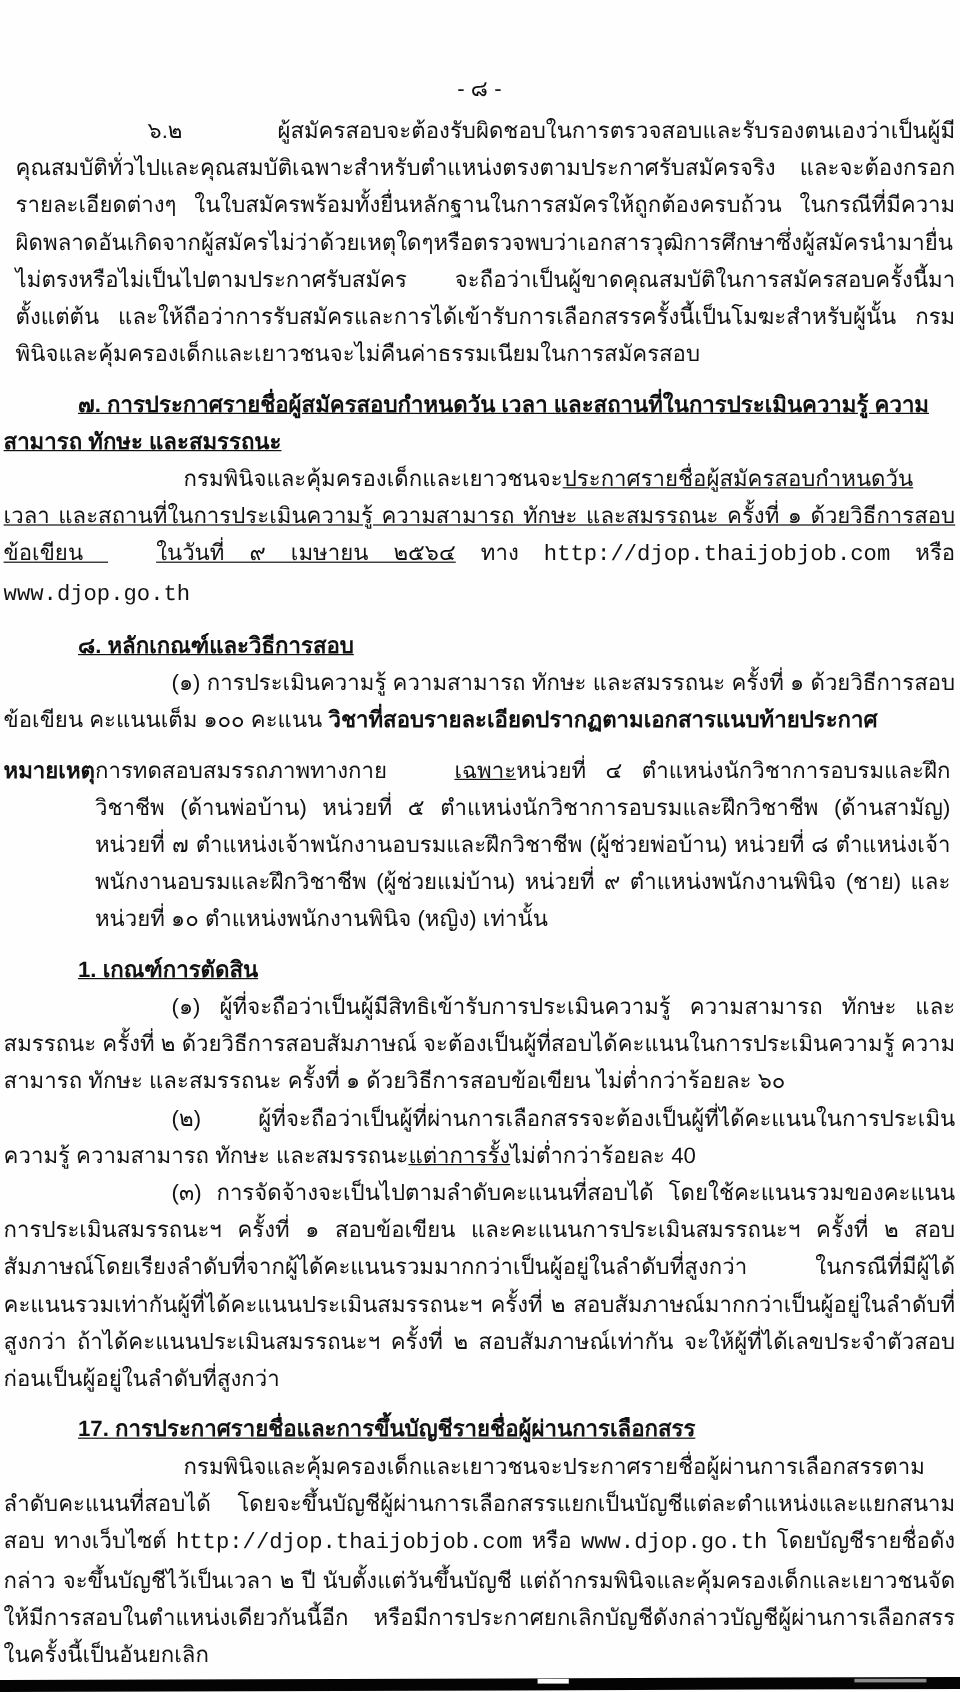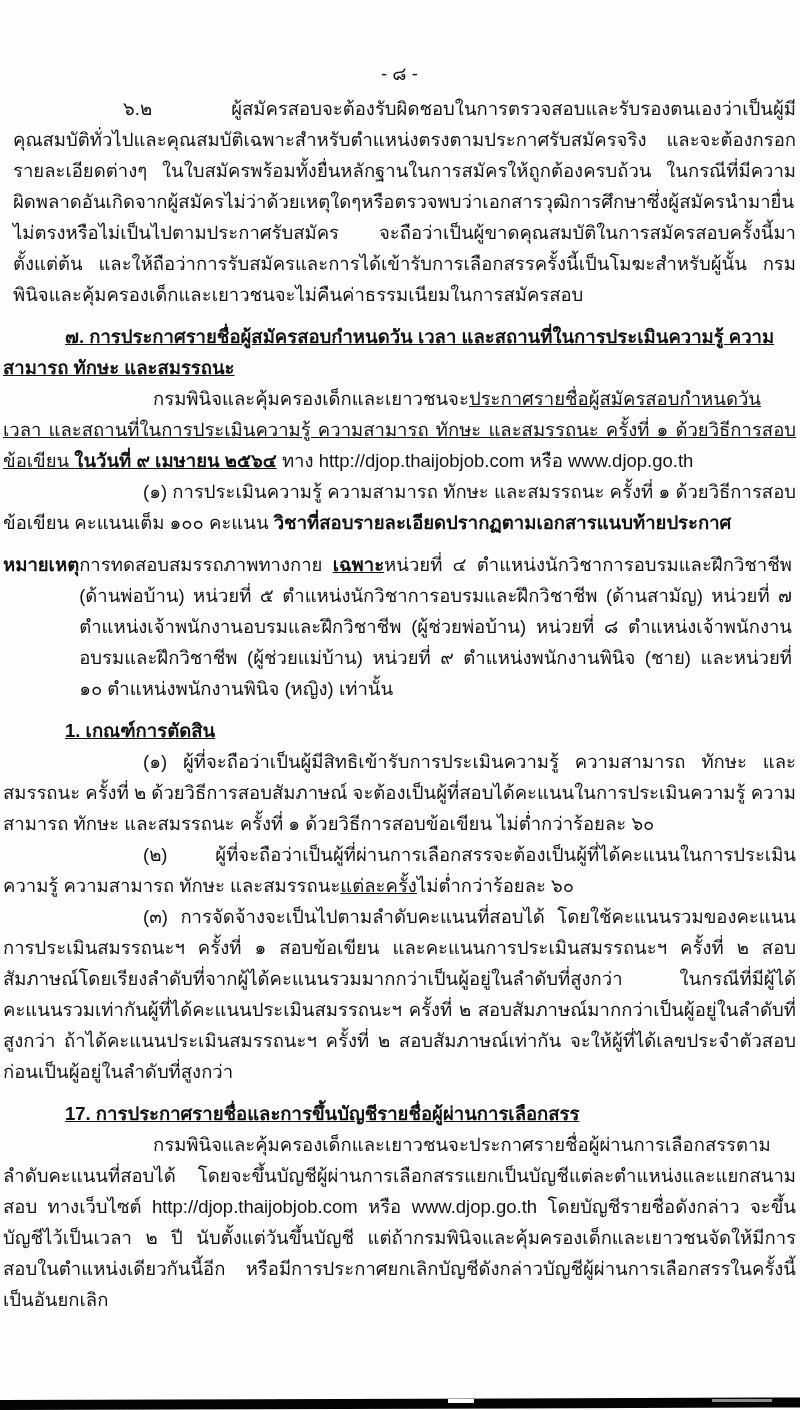--- a/index.html
+++ b/index.html
@@ -19,22 +19,22 @@
   .page-number { text-align: center; margin: 0 0 4px 0; }
   p { margin: 0; }
   .para { text-align: justify; }
   .ind-110 { text-indent: 110px; margin-left: 10px; }
   .ind-140 { text-indent: 140px; }
   .ind-150 { text-indent: 150px; }
   .heading { font-weight: bold; text-indent: 62px; text-align: left; }
   .mt { margin-top: 11px; text-decoration: underline; }
   .bold { font-weight: bold; }
   .ul { text-decoration: underline; }
-  .bold-ul { font-weight: bold; text-decoration: underline; }
-  .url { font-family: Liberation Sans, sans-serif; margin-top: 17px; }
+  .bold-ul { font-weight: normal; text-decoration: underline; margin-left: 40px; }
+  .url { font-family: Liberation Mono, monospace; margin-top: 17px; }
   .note { display: flex; margin-top: 11px; }
   .note-label { flex: 0 0 72px; font-weight: bold; }
   .note-body { flex: 1; text-align: justify; padding-right: 4px; }
   .scan-band {
     position: absolute;
     left: 0; bottom: 0;
     width: 800px; height: 14px;
   }
   .scan-band .bar {
     position: absolute;
@@ -65,34 +65,35 @@
   <div class="content">
 
     <p class="page-number">- ๘ -</p>
 
     <p class="para ind-110">๖.๒ ผู้สมัครสอบจะต้องรับผิดชอบในการตรวจสอบและรับรองตนเองว่าเป็นผู้มีคุณสมบัติทั่วไปและคุณสมบัติเฉพาะสำหรับตำแหน่งตรงตามประกาศรับสมัครจริง และจะต้องกรอกรายละเอียดต่างๆ ในใบสมัครพร้อมทั้งยื่นหลักฐานในการสมัครให้ถูกต้องครบถ้วน ในกรณีที่มีความผิดพลาดอันเกิดจากผู้สมัครไม่ว่าด้วยเหตุใดๆหรือตรวจพบว่าเอกสารวุฒิการศึกษาซึ่งผู้สมัครนำมายื่นไม่ตรงหรือไม่เป็นไปตามประกาศรับสมัคร จะถือว่าเป็นผู้ขาดคุณสมบัติในการสมัครสอบครั้งนี้มาตั้งแต่ต้น และให้ถือว่าการรับสมัครและการได้เข้ารับการเลือกสรรครั้งนี้เป็นโมฆะสำหรับผู้นั้น กรมพินิจและคุ้มครองเด็กและเยาวชนจะไม่คืนค่าธรรมเนียมในการสมัครสอบ</p>
 
     <p class="para heading mt">๗. การประกาศรายชื่อผู้สมัครสอบกำหนดวัน เวลา และสถานที่ในการประเมินความรู้ ความสามารถ ทักษะ และสมรรถนะ</p>
 
     <p class="para ind-150"><span>กรมพินิจและคุ้มครองเด็กและเยาวชนจะ</span><span class="ul">ประกาศรายชื่อผู้สมัครสอบกำหนดวัน เวลา และสถานที่ในการประเมินความรู้ ความสามารถ ทักษะ และสมรรถนะ ครั้งที่ ๑ ด้วยวิธีการสอบข้อเขียน </span><span class="bold-ul">ในวันที่ ๙ เมษายน ๒๕๖๔</span><span> ทาง </span><span class="url">http://djop.thaijobjob.com</span><span> หรือ </span><span class="url">www.djop.go.th</span></p>
 
+    <p class="para heading mt">๘. หลักเกณฑ์และวิธีการสอบ</p>
 
     <p class="para ind-140"><span>(๑) การประเมินความรู้ ความสามารถ ทักษะ และสมรรถนะ ครั้งที่ ๑ ด้วยวิธีการสอบข้อเขียน คะแนนเต็ม ๑๐๐ คะแนน </span><span class="bold">วิชาที่สอบรายละเอียดปรากฏตามเอกสารแนบท้ายประกาศ</span></p>
 
 
     <div class="note">
       <div class="note-label">หมายเหตุ</div>
       <div class="note-body"><span>การทดสอบสมรรถภาพทางกาย </span><span class="bold-ul">เฉพาะ</span><span>หน่วยที่ ๔ ตำแหน่งนักวิชาการอบรมและฝึกวิชาชีพ (ด้านพ่อบ้าน) หน่วยที่ ๕ ตำแหน่งนักวิชาการอบรมและฝึกวิชาชีพ (ด้านสามัญ) หน่วยที่ ๗ ตำแหน่งเจ้าพนักงานอบรมและฝึกวิชาชีพ (ผู้ช่วยพ่อบ้าน) หน่วยที่ ๘ ตำแหน่งเจ้าพนักงานอบรมและฝึกวิชาชีพ (ผู้ช่วยแม่บ้าน) หน่วยที่ ๙ ตำแหน่งพนักงานพินิจ (ชาย) และหน่วยที่ ๑๐ ตำแหน่งพนักงานพินิจ (หญิง) เท่านั้น</span></div>
     </div>
 
     <p class="para heading mt">1. เกณฑ์การตัดสิน</p>
 
     <p class="para ind-140">(๑) ผู้ที่จะถือว่าเป็นผู้มีสิทธิเข้ารับการประเมินความรู้ ความสามารถ ทักษะ และสมรรถนะ ครั้งที่ ๒ ด้วยวิธีการสอบสัมภาษณ์ จะต้องเป็นผู้ที่สอบได้คะแนนในการประเมินความรู้ ความสามารถ ทักษะ และสมรรถนะ ครั้งที่ ๑ ด้วยวิธีการสอบข้อเขียน ไม่ต่ำกว่าร้อยละ ๖๐</p>
 
-    <p class="para ind-140"><span>(๒) ผู้ที่จะถือว่าเป็นผู้ที่ผ่านการเลือกสรรจะต้องเป็นผู้ที่ได้คะแนนในการประเมินความรู้ ความสามารถ ทักษะ และสมรรถนะ</span><span class="ul">แต่ละครั้ง</span><span>ไม่ต่ำกว่าร้อยละ ๖๐</span></p>
+    <p class="para ind-140"><span>(๒) ผู้ที่จะถือว่าเป็นผู้ที่ผ่านการเลือกสรรจะต้องเป็นผู้ที่ได้คะแนนในการประเมินความรู้ ความสามารถ ทักษะ และสมรรถนะ</span><span class="ul">แต่าการรั้ง</span><span>ไม่ต่ำกว่าร้อยละ 40</span></p>
 
     <p class="para ind-140">(๓) การจัดจ้างจะเป็นไปตามลำดับคะแนนที่สอบได้ โดยใช้คะแนนรวมของคะแนนการประเมินสมรรถนะฯ ครั้งที่ ๑ สอบข้อเขียน และคะแนนการประเมินสมรรถนะฯ ครั้งที่ ๒ สอบสัมภาษณ์โดยเรียงลำดับที่จากผู้ได้คะแนนรวมมากกว่าเป็นผู้อยู่ในลำดับที่สูงกว่า ในกรณีที่มีผู้ได้คะแนนรวมเท่ากันผู้ที่ได้คะแนนประเมินสมรรถนะฯ ครั้งที่ ๒ สอบสัมภาษณ์มากกว่าเป็นผู้อยู่ในลำดับที่สูงกว่า ถ้าได้คะแนนประเมินสมรรถนะฯ ครั้งที่ ๒ สอบสัมภาษณ์เท่ากัน จะให้ผู้ที่ได้เลขประจำตัวสอบก่อนเป็นผู้อยู่ในลำดับที่สูงกว่า</p>
 
     <p class="para heading mt">17. การประกาศรายชื่อและการขึ้นบัญชีรายชื่อผู้ผ่านการเลือกสรร</p>
 
     <p class="para ind-150"><span>กรมพินิจและคุ้มครองเด็กและเยาวชนจะประกาศรายชื่อผู้ผ่านการเลือกสรรตามลำดับคะแนนที่สอบได้ โดยจะขึ้นบัญชีผู้ผ่านการเลือกสรรแยกเป็นบัญชีแต่ละตำแหน่งและแยกสนามสอบ ทางเว็บไซต์ </span><span class="url">http://djop.thaijobjob.com</span><span> หรือ </span><span class="url">www.djop.go.th</span><span> โดยบัญชีรายชื่อดังกล่าว จะขึ้นบัญชีไว้เป็นเวลา ๒ ปี นับตั้งแต่วันขึ้นบัญชี แต่ถ้ากรมพินิจและคุ้มครองเด็กและเยาวชนจัดให้มีการสอบในตำแหน่งเดียวกันนี้อีก หรือมีการประกาศยกเลิกบัญชีดังกล่าวบัญชีผู้ผ่านการเลือกสรรในครั้งนี้เป็นอันยกเลิก</span></p>
 
   </div>
 
   <div class="scan-band">

